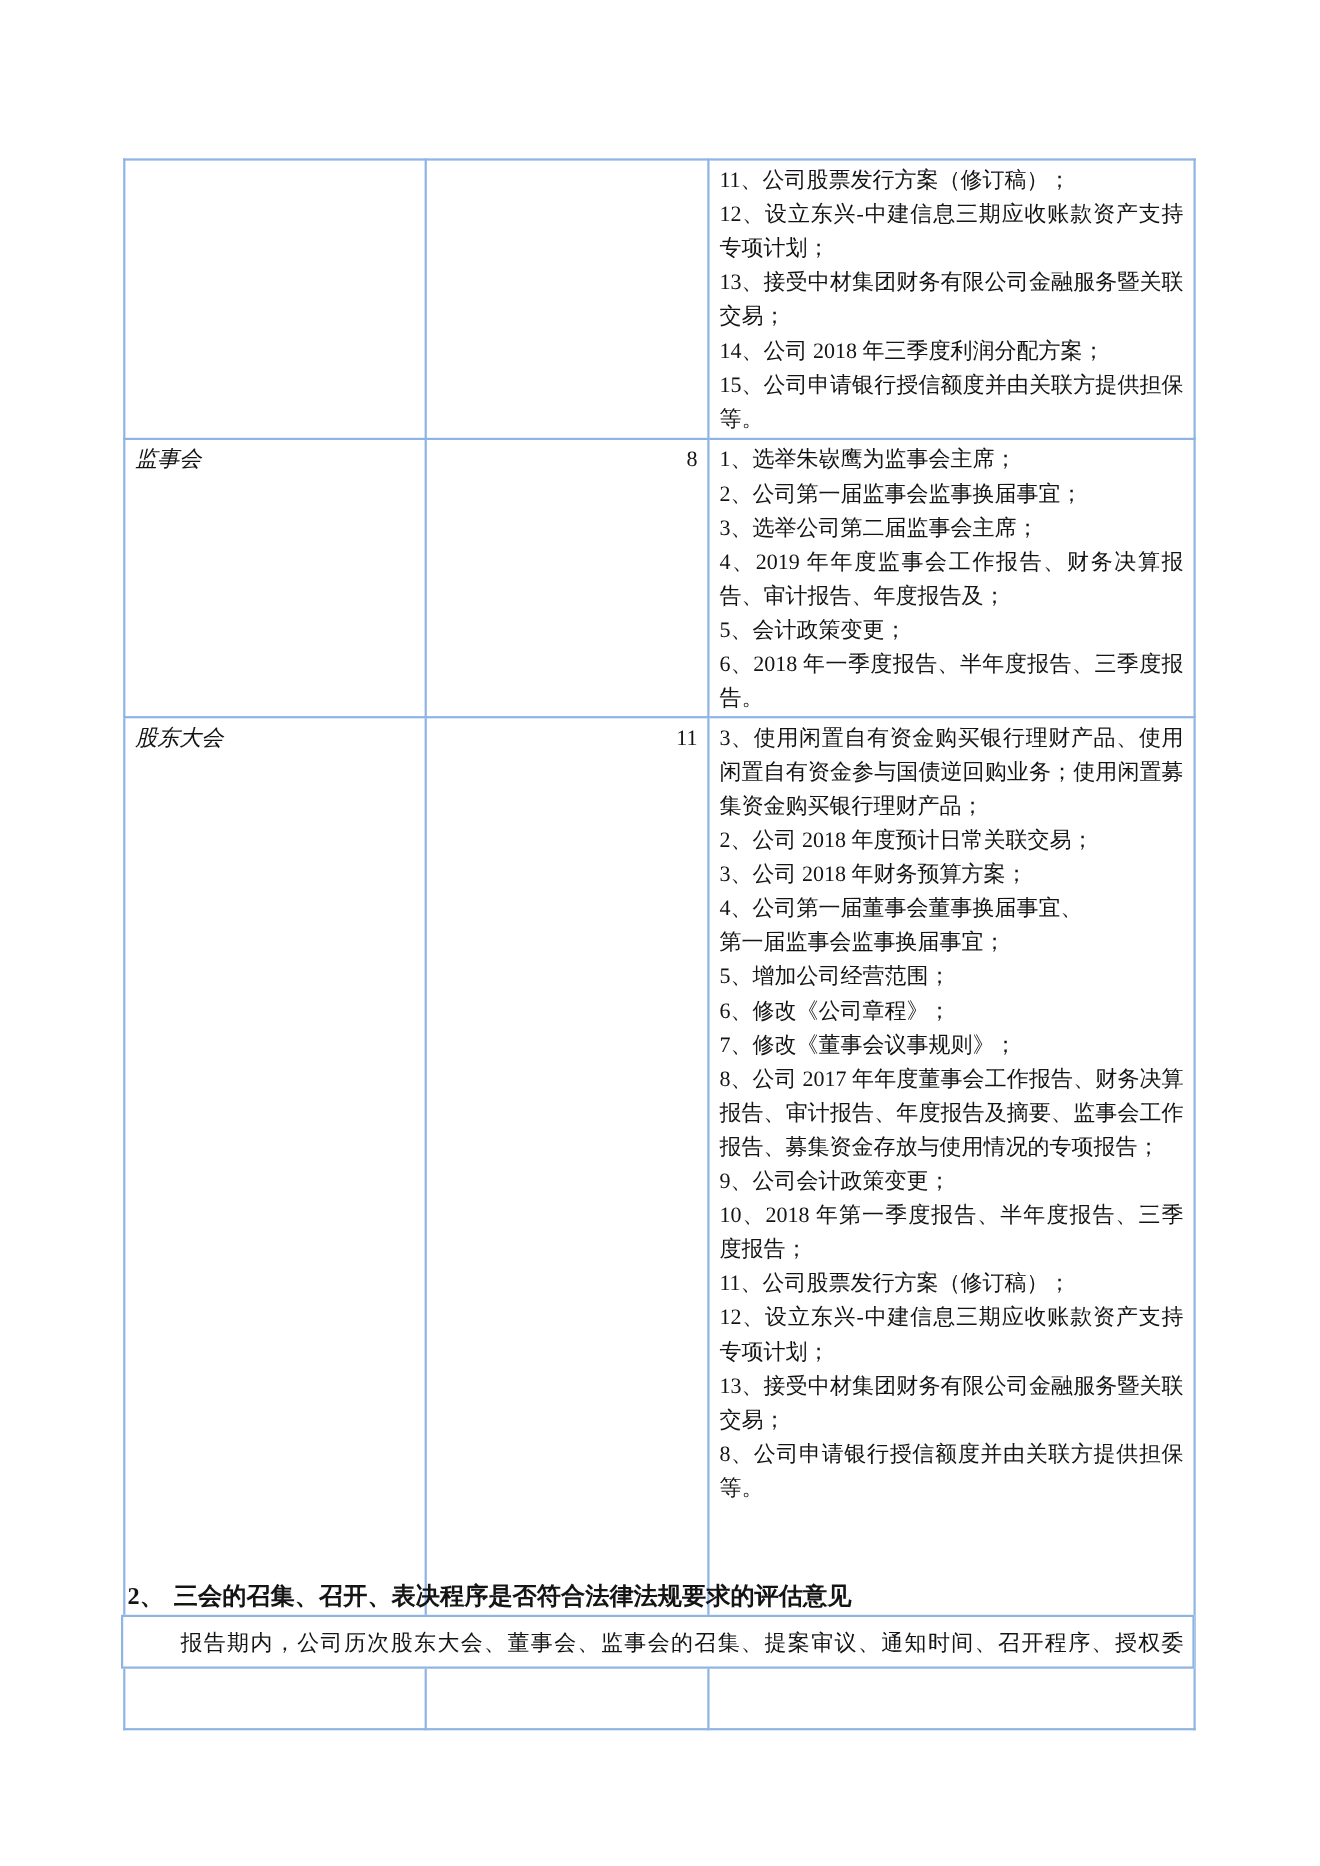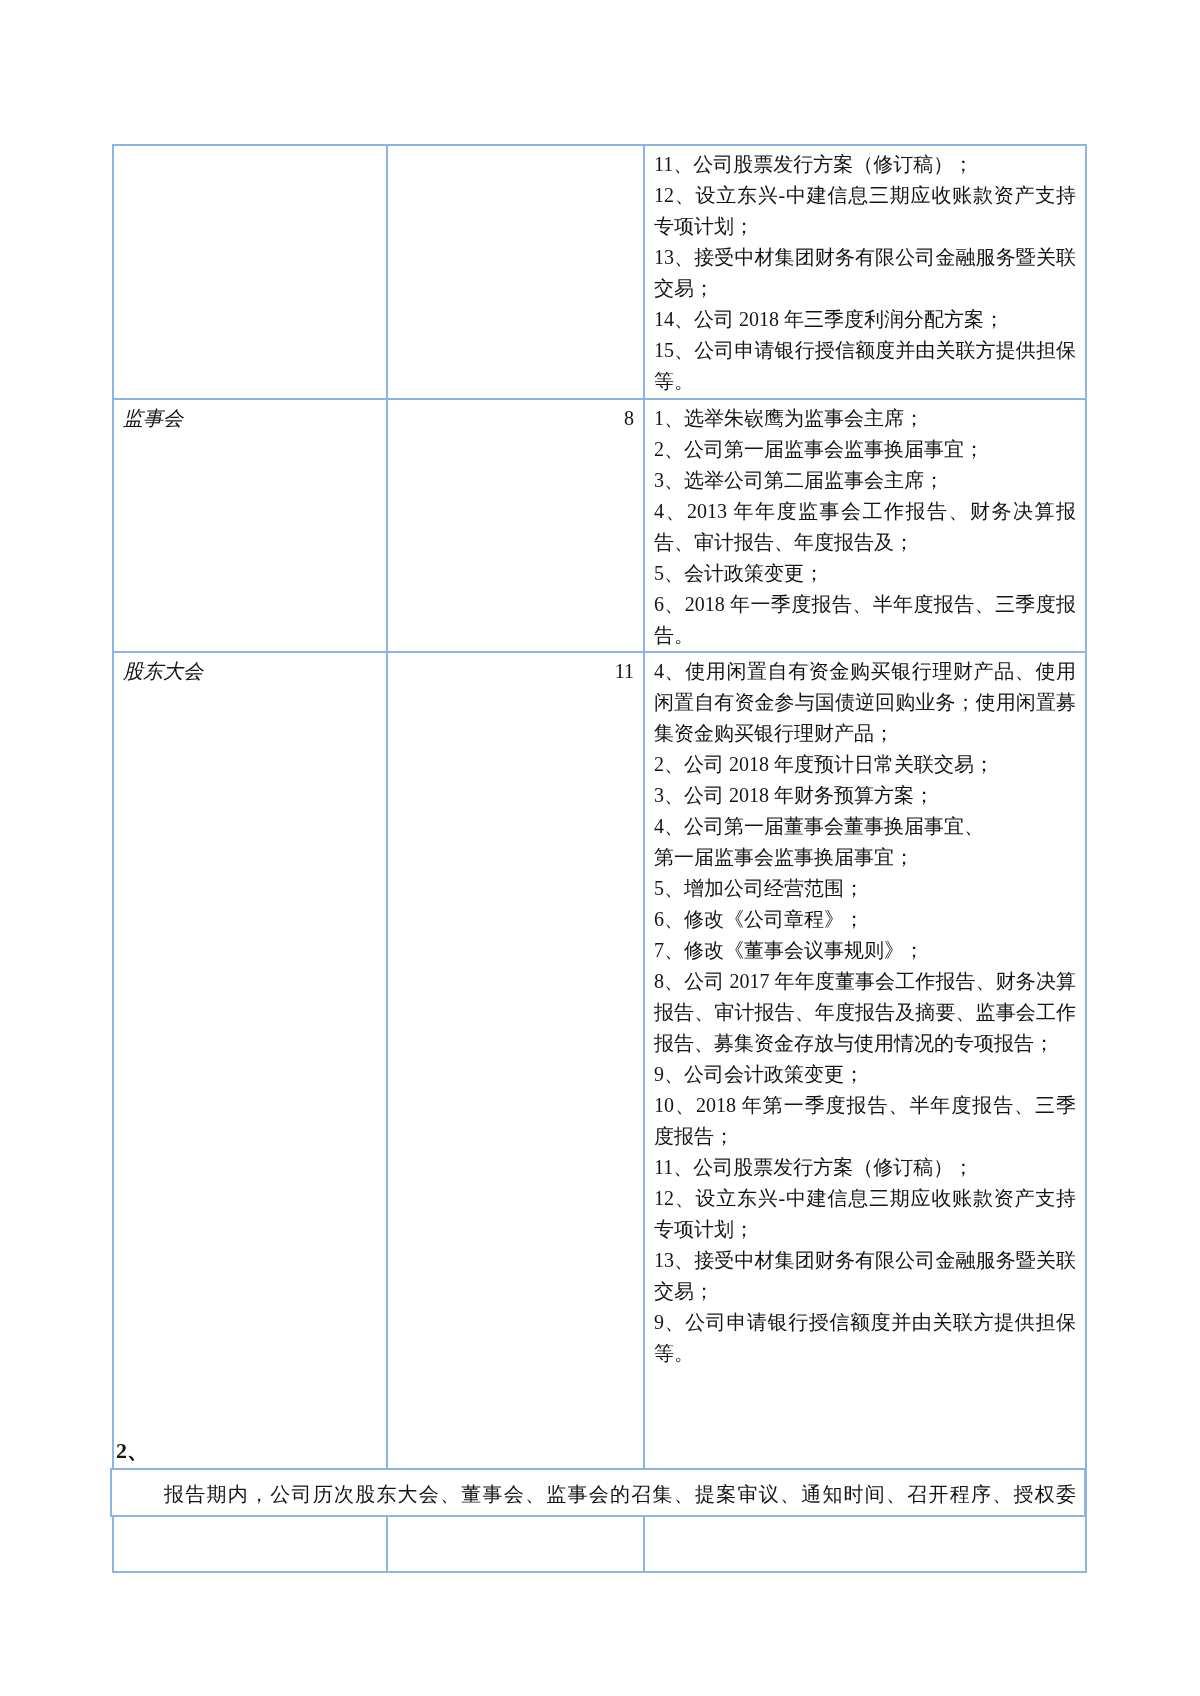--- a/index.html
+++ b/index.html
@@ -117,58 +117,59 @@
           <span>监事会</span>
         </td>
         <td class="cell-count">
           <span>8</span>
         </td>
         <td class="cell-items">
           <div class="items">
               <div class="item">1、选举朱嵚鹰为监事会主席；</div>
               <div class="item">2、公司第一届监事会监事换届事宜；</div>
               <div class="item">3、选举公司第二届监事会主席；</div>
-              <div class="item">4、2013 年年度监事会工作报告、财务决算报告、审计报告、年度报告及；</div>
+              <div class="item">4、2019 年年度监事会工作报告、财务决算报告、审计报告、年度报告及；</div>
               <div class="item">5、会计政策变更；</div>
               <div class="item">6、2018 年一季度报告、半年度报告、三季度报告。</div>
             </div>
         </td>
       </tr>
       <tr style="height:920px">
         <td class="cell-name">
           <span>股东大会</span>
         </td>
         <td class="cell-count">
           <span>11</span>
         </td>
         <td class="cell-items">
           <div class="items">
-              <div class="item">4、使用闲置自有资金购买银行理财产品、使用闲置自有资金参与国债逆回购业务；使用闲置募集资金购买银行理财产品；</div>
+              <div class="item">3、使用闲置自有资金购买银行理财产品、使用闲置自有资金参与国债逆回购业务；使用闲置募集资金购买银行理财产品；</div>
               <div class="item">2、公司 2018 年度预计日常关联交易；</div>
               <div class="item">3、公司 2018 年财务预算方案；</div>
               <div class="item">4、公司第一届董事会董事换届事宜、
 第一届监事会监事换届事宜；</div>
               <div class="item">5、增加公司经营范围；</div>
               <div class="item">6、修改《公司章程》；</div>
               <div class="item">7、修改《董事会议事规则》；</div>
               <div class="item">8、公司 2017 年年度董事会工作报告、财务决算报告、审计报告、年度报告及摘要、监事会工作报告、募集资金存放与使用情况的专项报告；</div>
               <div class="item">9、公司会计政策变更；</div>
               <div class="item">10、2018 年第一季度报告、半年度报告、三季度报告；</div>
               <div class="item">11、公司股票发行方案（修订稿）；</div>
               <div class="item">12、设立东兴-中建信息三期应收账款资产支持专项计划；</div>
               <div class="item">13、接受中材集团财务有限公司金融服务暨关联交易；</div>
-              <div class="item">9、公司申请银行授信额度并由关联方提供担保等。</div>
+              <div class="item">8、公司申请银行授信额度并由关联方提供担保等。</div>
             </div>
         </td>
       </tr>
     </tbody>
   </table>
 
   <div class="section-heading">
     <span class="num">2、</span>
+    <span class="txt">三会的召集、召开、表决程序是否符合法律法规要求的评估意见</span>
   </div>
 
   <div class="para-box">
     <p>报告期内，公司历次股东大会、董事会、监事会的召集、提案审议、通知时间、召开程序、授权委</p>
   </div>
 
 
 </div>
 
 </body></html>

